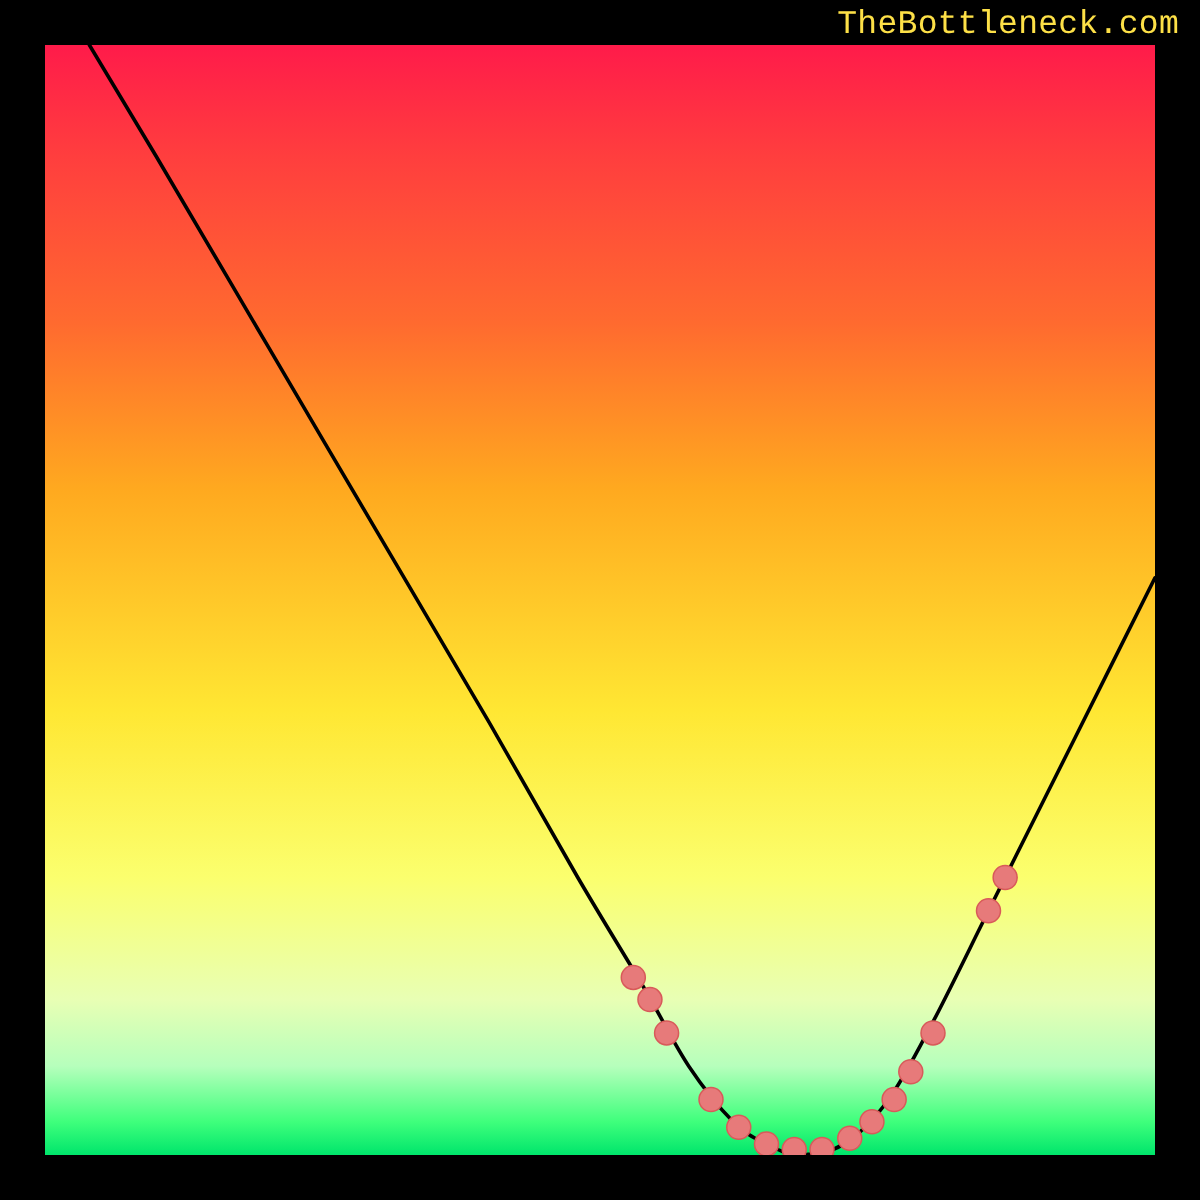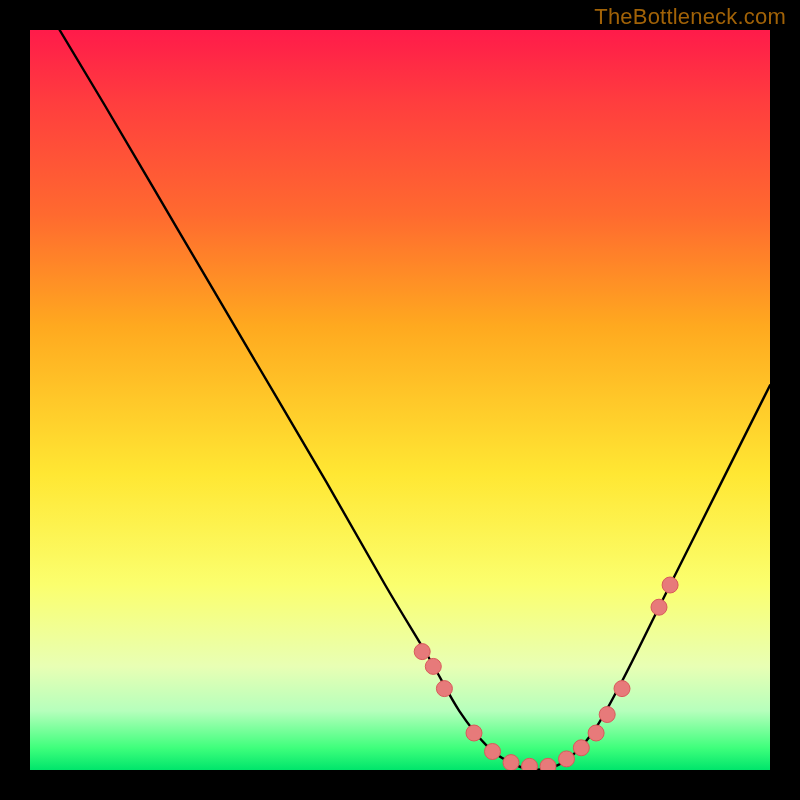--- a/index.html
+++ b/index.html
@@ -34,23 +34,23 @@
       #e8ffb4 86%,
       #b6ffbc 92%,
       #3fff7c 97%,
       #00e56b 100%
     );
   }
   .brand {
     position: absolute;
     top: 4px;
     right: 14px;
-    font-family: Liberation Sans, sans-serif;
+    font-family: Liberation Mono, monospace;
     font-size: 22px;
-    color: #a16207;
+    color: #fde047;
     font-weight: 500;
     letter-spacing: 0.2px;
   }
   svg.curve {
     position: absolute;
     left: 0;
     top: 0;
     width: 740px;
     height: 740px;
   }

